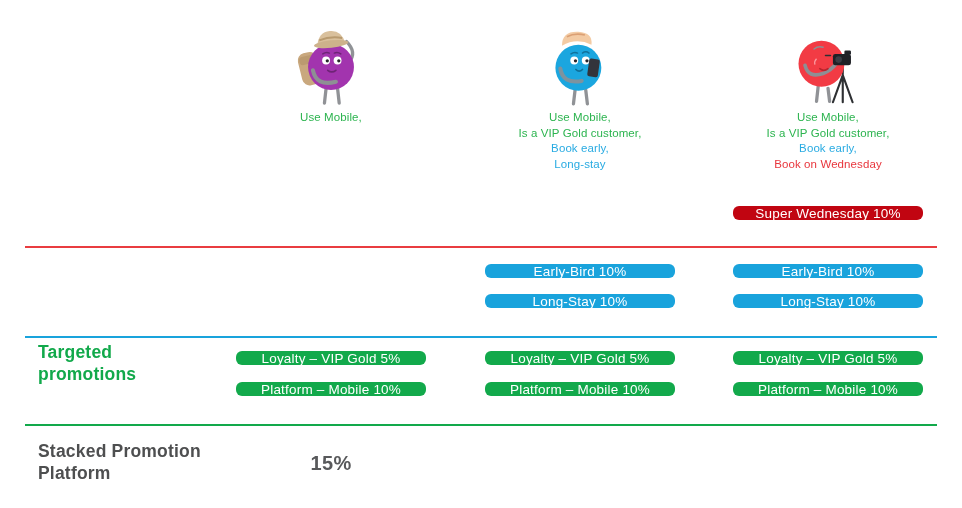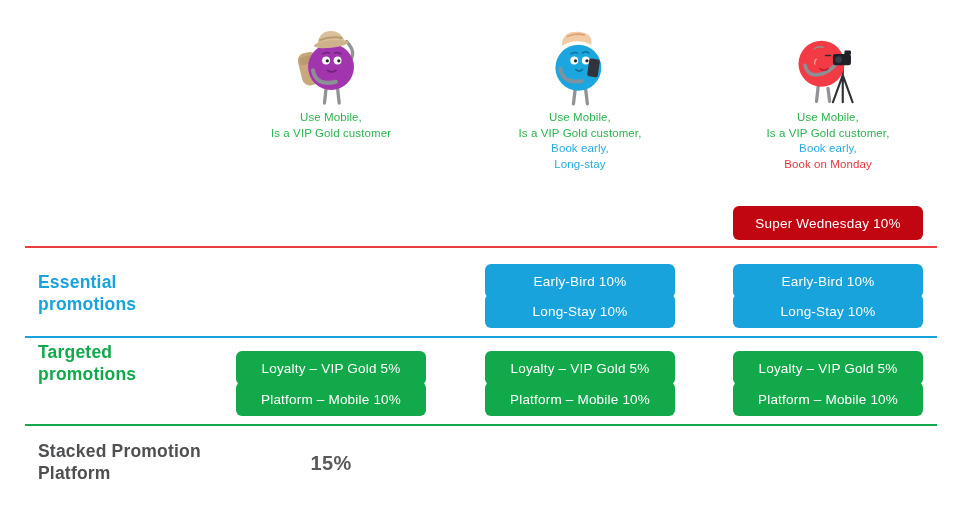--- a/index.html
+++ b/index.html
@@ -17,21 +17,21 @@
   .trait.green{color:var(--trait-green)}
   .trait.blue{color:var(--trait-blue)}
   .trait.red{color:var(--trait-red)}
 
   .row-label{position:absolute;left:38px;width:160px;font-size:17.5px;line-height:22px;font-weight:700;letter-spacing:.2px}
   .row-label.seasonal{top:188px;color:var(--seasonal-red)}
   .row-label.essential{top:271px;color:var(--essential-blue)}
   .row-label.targeted{top:341px;color:var(--targeted-green)}
   .row-label.stacked{top:440px;color:var(--stacked-gray);width:210px;font-weight:700}
 
-  .badge{position:absolute;width:190px;height:34px;border-radius:6px;color:#fff;
+  .badge{position:absolute;width:190px;height:14px;border-radius:6px;color:#fff;
          display:flex;align-items:center;justify-content:center;font-size:13.5px;letter-spacing:.2px}
   .badge.red{background:var(--seasonal-badge-red)}
   .badge.blue{background:var(--essential-blue)}
   .badge.green{background:var(--targeted-green)}
 
   .divider{position:absolute;left:25px;width:912px;height:2px}
   .divider.red{top:246px;background:var(--seasonal-red)}
   .divider.blue{top:336px;background:var(--essential-blue)}
   .divider.green{top:424px;background:var(--targeted-green)}
 
@@ -88,41 +88,39 @@
     <path d="M47 36 L53 36" stroke="#2E3033" stroke-width="2" stroke-linecap="round"></path>
     <path d="M36 40 Q 33 43 34 47" stroke="#FB9AA0" stroke-width="1.6" fill="none"></path>
     <path d="M40 52 Q 45 56 50 52" stroke="#B8242D" stroke-width="2" fill="none" stroke-linecap="round"></path>
     <rect x="56" y="34" width="22" height="14" rx="3" fill="#1F2126"></rect>
     <circle cx="63" cy="41" r="4" fill="#3A3D45"></circle>
     <rect x="70" y="30" width="8" height="5" rx="1.5" fill="#1F2126"></rect>
   </svg>
 
   <div class="traits" style="left:216px">
     <div class="trait green">Use Mobile,</div>
-    <div class="trait green">Is a VIP Gold customer</div>
   </div>
 
   <div class="traits" style="left:465px">
     <div class="trait green">Use Mobile,</div>
     <div class="trait green">Is a VIP Gold customer,</div>
     <div class="trait blue">Book early,</div>
     <div class="trait blue">Long-stay</div>
   </div>
 
   <div class="traits" style="left:713px">
     <div class="trait green">Use Mobile,</div>
     <div class="trait green">Is a VIP Gold customer,</div>
     <div class="trait blue">Book early,</div>
-    <div class="trait red">Book on Monday</div>
+    <div class="trait red">Book on Wednesday</div>
   </div>
 
   <div class="badge red" style="left:733px;top:206px">Super Wednesday 10%</div>
   <div class="divider red"></div>
 
-  <div class="row-label essential">Essential promotions</div>
   <div class="badge blue" style="left:485px;top:264px">Early-Bird 10%</div>
   <div class="badge blue" style="left:485px;top:294px">Long-Stay 10%</div>
   <div class="badge blue" style="left:733px;top:264px">Early-Bird 10%</div>
   <div class="badge blue" style="left:733px;top:294px">Long-Stay 10%</div>
   <div class="divider blue"></div>
 
   <div class="row-label targeted">Targeted promotions</div>
   <div class="badge green" style="left:236px;top:351px">Loyalty – VIP Gold 5%</div>
   <div class="badge green" style="left:236px;top:382px">Platform – Mobile 10%</div>
   <div class="badge green" style="left:485px;top:351px">Loyalty – VIP Gold 5%</div>

